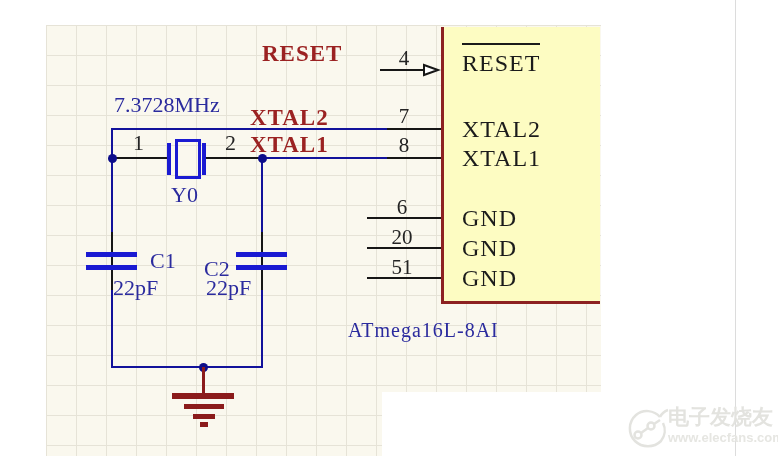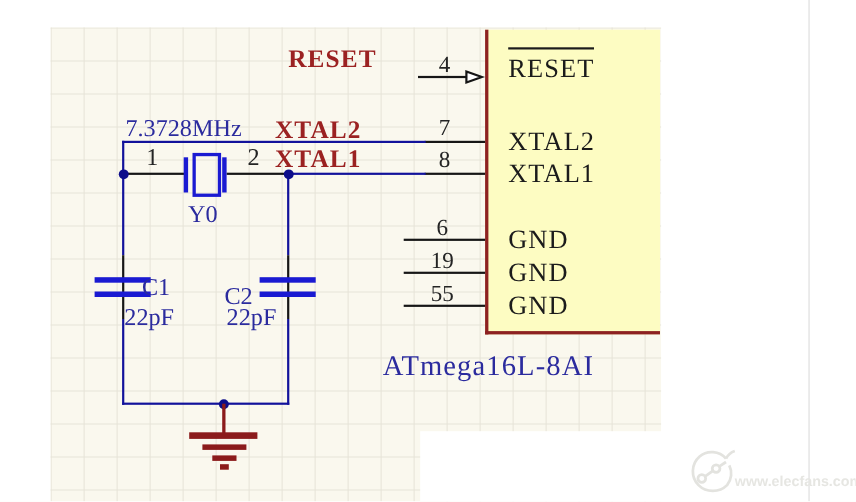--- a/index.html
+++ b/index.html
@@ -49,21 +49,21 @@
   
   .cap-plate{position:absolute;width:51px;height:5px;background:#1a1ad2;}
 
   
   .gnd{position:absolute;background:#8b1b1b;}
 
   
   .net-label{position:absolute;color:#9b2222;font-size:23px;line-height:1;
     font-weight:700;letter-spacing:1px;white-space:nowrap;}
   .val-label{position:absolute;color:#2b2b9e;font-size:22px;line-height:1;white-space:nowrap;}
-  .part-label{position:absolute;left:348px;top:320px;color:#2b2b9e;font-size:26px;
+  .part-label{position:absolute;left:348px;top:320px;color:#2b2b9e;font-size:20px;
     line-height:1;letter-spacing:1px;white-space:nowrap;}
 
   
   .wm-brand{position:absolute;left:668px;top:406px;color:#e3e3df;font-size:21px;
     font-weight:700;line-height:1.1;white-space:nowrap;}
   .wm-url{position:absolute;left:668px;top:431px;color:#e6e6e2;font-size:13px;
     font-weight:700;line-height:1;white-space:nowrap;
     font-family:"Liberation Sans","DejaVu Sans",sans-serif;}
 </style>
 </head>
@@ -81,22 +81,22 @@
   <div class="ic-pin-label" style="top:117px">XTAL2</div>
   <div class="ic-pin-label" style="top:146px">XTAL1</div>
   <div class="ic-pin-label" style="top:206px">GND</div>
   <div class="ic-pin-label" style="top:236px">GND</div>
   <div class="ic-pin-label" style="top:266px">GND</div>
 
   <div class="pin-num" style="left:387px;top:48px">4</div>
   <div class="pin-num" style="left:387px;top:106px">7</div>
   <div class="pin-num" style="left:387px;top:135px">8</div>
   <div class="pin-num" style="left:385px;top:197px">6</div>
-  <div class="pin-num" style="left:385px;top:227px">19</div>
-  <div class="pin-num" style="left:385px;top:257px">55</div>
+  <div class="pin-num" style="left:385px;top:227px">20</div>
+  <div class="pin-num" style="left:385px;top:257px">51</div>
 
   <div class="stub" style="left:380px;top:69px;width:45px;height:2px"></div>
   <div class="stub" style="left:386px;top:128px;width:55px;height:2px"></div>
   <div class="stub" style="left:386px;top:157px;width:55px;height:2px"></div>
   <div class="stub" style="left:367px;top:217px;width:74px;height:2px"></div>
   <div class="stub" style="left:367px;top:247px;width:74px;height:2px"></div>
   <div class="stub" style="left:367px;top:277px;width:74px;height:2px"></div>
 
   <svg width="20" height="16" style="position:absolute;left:422px;top:62px">
     <polygon points="2,3 16,8 2,13" fill="#ffffff" stroke="#161616" stroke-width="2"></polygon>
@@ -131,37 +131,38 @@
   <div class="gnd" style="left:202px;top:367px;width:3px;height:27px"></div>
   <div class="gnd" style="left:172px;top:393px;width:62px;height:6px"></div>
   <div class="gnd" style="left:184px;top:404px;width:40px;height:5px"></div>
   <div class="gnd" style="left:193px;top:414px;width:22px;height:5px"></div>
   <div class="gnd" style="left:200px;top:422px;width:8px;height:5px"></div>
 
   <div class="net-label" style="left:262px;top:42px">RESET</div>
   <div class="net-label" style="left:250px;top:106px">XTAL2</div>
   <div class="net-label" style="left:250px;top:133px">XTAL1</div>
 
-  <div class="val-label" style="left:114px;top:106px">7.3728MHz</div>
+  <div class="val-label" style="left:114px;top:94px">7.3728MHz</div>
   <div class="val-label" style="left:171px;top:184px">Y0</div>
   <div class="val-label" style="left:133px;top:132px;color:#242424">1</div>
   <div class="val-label" style="left:225px;top:132px;color:#242424">2</div>
 
-  <div class="val-label" style="left:129px;top:250px">C1</div>
+  <div class="val-label" style="left:150px;top:250px">C1</div>
   <div class="val-label" style="left:113px;top:277px">22pF</div>
   <div class="val-label" style="left:204px;top:258px">C2</div>
   <div class="val-label" style="left:206px;top:277px">22pF</div>
 
   <div class="part-label">ATmega16L-8AI</div>
 
   <svg width="46" height="48" style="position:absolute;left:624px;top:404px">
     <g fill="none" stroke="#e3e3df" stroke-width="2.5">
       <path d="M36,13 C30,6 19,5 12,11 C4,18 4,30 11,37 C18,44 30,44 37,37 C41,32 42,25 39,19"></path>
       <path d="M36,13 C38,9 41,7 44,6"></path>
       <circle cx="14" cy="31" r="3.5"></circle>
       <circle cx="27" cy="22" r="3.5"></circle>
       <line x1="17" y1="29" x2="24" y2="24"></line>
       <line x1="30" y1="20" x2="36" y2="16"></line>
     </g>
   </svg>
+  <div class="wm-brand">电子发烧友</div>
   <div class="wm-url">www.elecfans.com</div>
 
 </div>
 
 </body></html>

